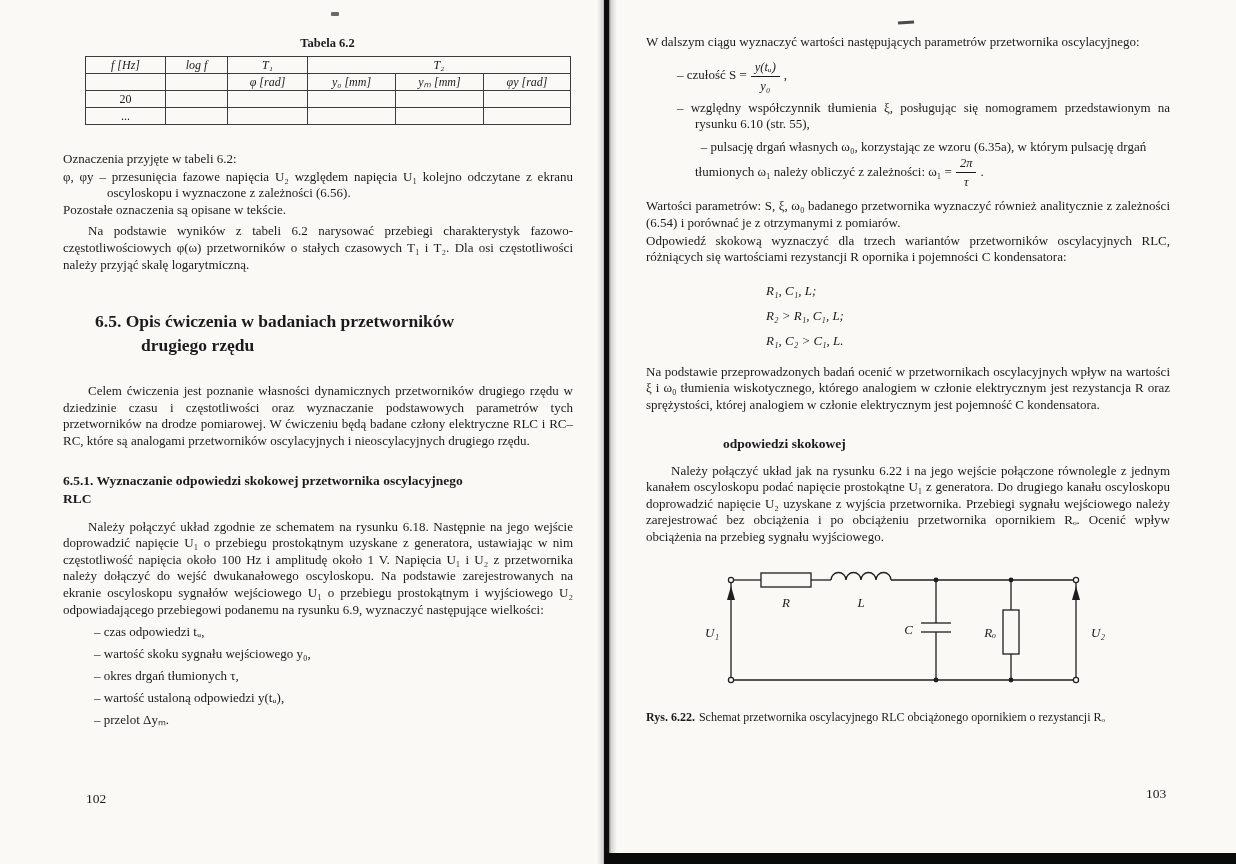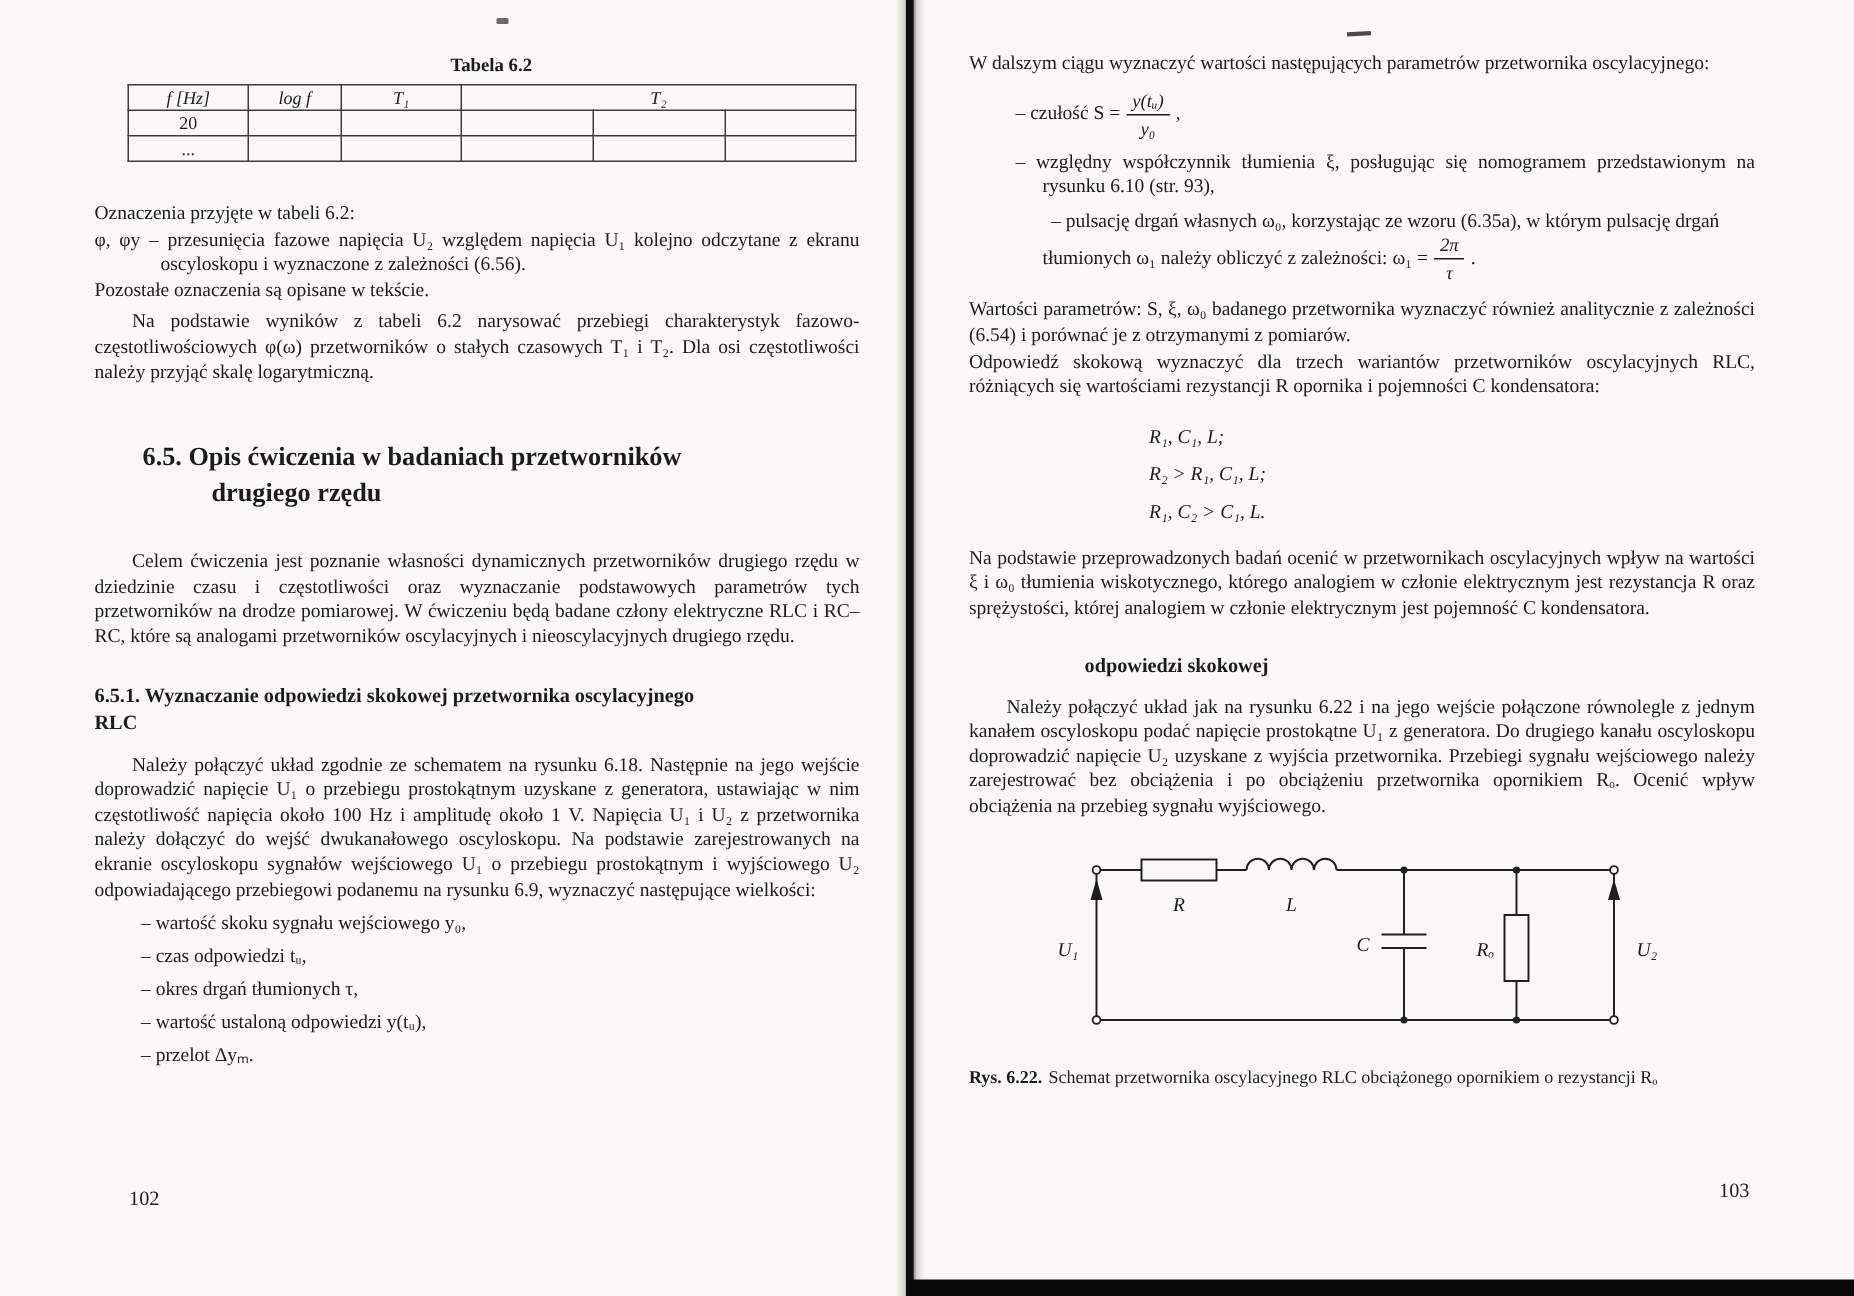--- a/index.html
+++ b/index.html
@@ -81,20 +81,28 @@
           <col style="width:87px">
       </colgroup>
       <tbody>
           <tr>
         <td class="it">f [Hz]</td>
         <td class="it">log f</td>
         <td class="it">T₁</td>
         <td class="it" colspan="3">T₂</td>
       </tr>
       <tr>
+        <td></td>
+        <td></td>
+        <td class="it">φ [rad]</td>
+        <td class="it">y₀ [mm]</td>
+        <td class="it">yₘ [mm]</td>
+        <td class="it">φy [rad]</td>
+      </tr>
+      <tr>
         <td>20</td>
         <td></td>
         <td></td>
         <td></td>
         <td></td>
         <td></td>
       </tr>
       <tr>
         <td>...</td>
         <td></td>
@@ -120,22 +128,22 @@
   <div class="p ind" style="margin-top:26px">Celem ćwiczenia jest poznanie własności dynamicznych przetworników drugiego rzędu w dziedzinie czasu i częstotliwości oraz wyznaczanie podstawowych parametrów tych przetworników na drodze pomiarowej. W ćwiczeniu będą badane człony elektryczne RLC i RC–RC, które są analogami przetworników oscylacyjnych i nieoscylacyjnych drugiego rzędu.</div>
 
   <div class="h651">
     <div>6.5.1. Wyznaczanie odpowiedzi skokowej przetwornika oscylacyjnego</div>
     <div>RLC</div>
   </div>
 
   <div class="p ind" style="margin-top:10px">Należy połączyć układ zgodnie ze schematem na rysunku 6.18. Następnie na jego wejście doprowadzić napięcie U₁ o przebiegu prostokątnym uzyskane z generatora, ustawiając w nim częstotliwość napięcia około 100 Hz i amplitudę około 1 V. Napięcia U₁ i U₂ z przetwornika należy dołączyć do wejść dwukanałowego oscyloskopu. Na podstawie zarejestrowanych na ekranie oscyloskopu sygnałów wejściowego U₁ o przebiegu prostokątnym i wyjściowego U₂ odpowiadającego przebiegowi podanemu na rysunku 6.9, wyznaczyć następujące wielkości:</div>
 
   <div style="margin-top:3px">
+    <div class="li">– czas odpowiedzi tᵤ,</div>
     <div class="li">– wartość skoku sygnału wejściowego y₀,</div>
-    <div class="li">– czas odpowiedzi tᵤ,</div>
     <div class="li">– okres drgań tłumionych τ,</div>
     <div class="li">– wartość ustaloną odpowiedzi y(tᵤ),</div>
     <div class="li">– przelot Δyₘ.</div>
   </div>
 
   <div class="pageno pageno-left">102</div>
 </div>
 
 <div class="page page-right">
 
@@ -143,21 +151,21 @@
 
   <div class="frac-line" style="margin:8px 0 0 31px">
     <span class="p">– czułość S =</span>
     <span class="frac">
       <span class="num">y(tᵤ)</span>
       <span class="den">y₀</span>
     </span>
     <span class="p">,</span>
   </div>
 
-  <div class="li li-hang" style="margin-top:7px">– względny współczynnik tłumienia ξ, posługując się nomogramem przedstawionym na rysunku 6.10 (str. 93),</div>
+  <div class="li li-hang" style="margin-top:7px">– względny współczynnik tłumienia ξ, posługując się nomogramem przedstawionym na rysunku 6.10 (str. 55),</div>
 
   <div style="margin-top:6px">
     <div class="p" style="margin-left:31px; text-align:center">– pulsację drgań własnych ω₀, korzystając ze wzoru (6.35a), w którym pulsację drgań</div>
     <div class="frac-line" style="margin:0 0 0 49px">
       <span class="p">tłumionych ω₁ należy obliczyć z zależności: ω₁ =</span>
       <span class="frac">
         <span class="num">2π</span>
         <span class="den">τ</span>
       </span>
       <span class="p">.</span>

